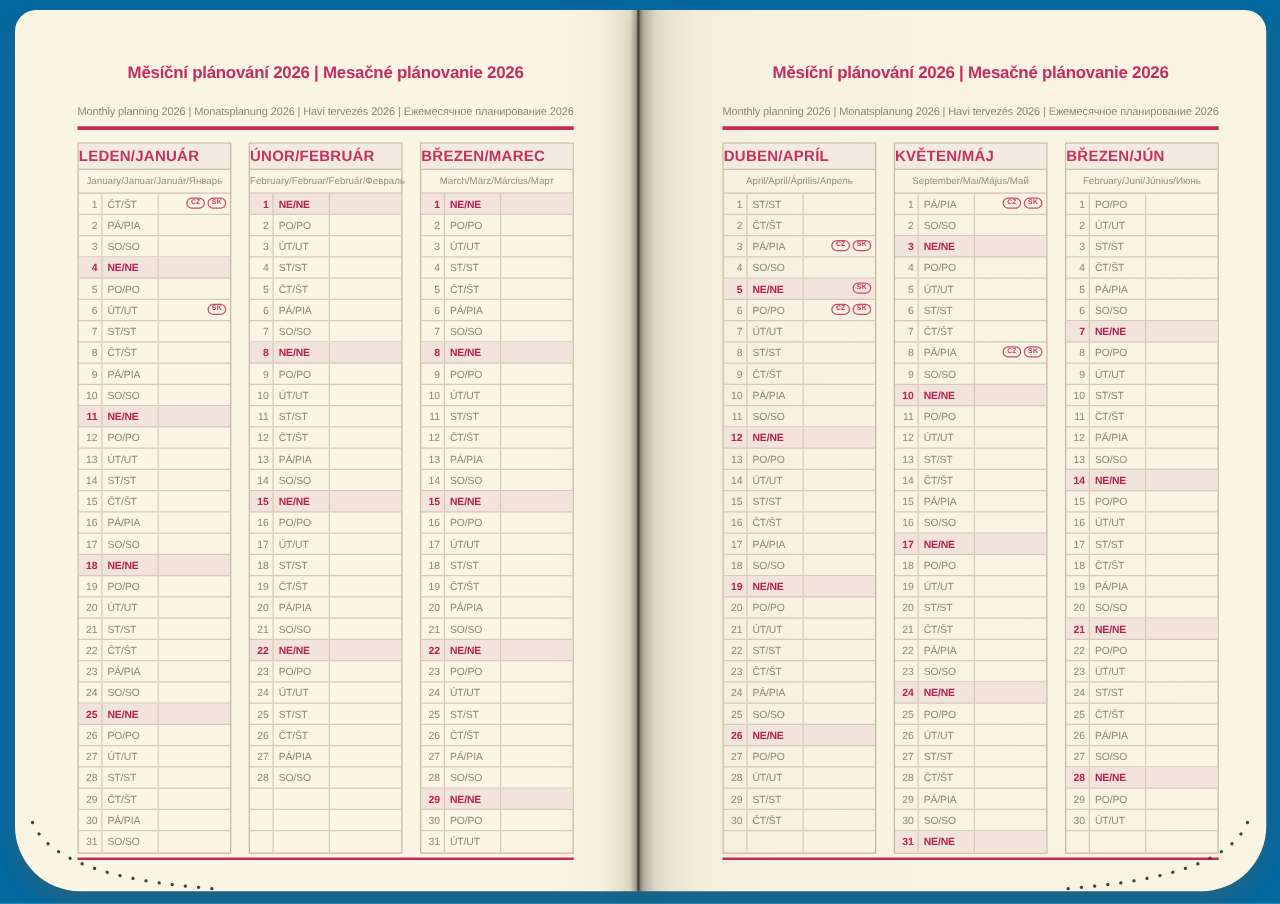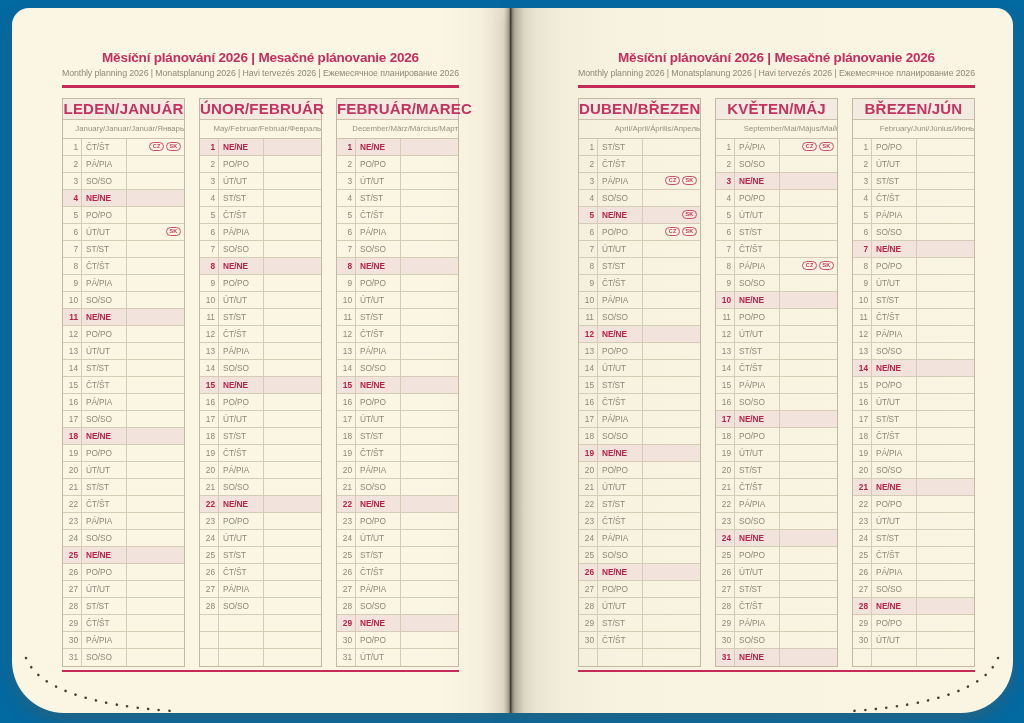--- a/index.html
+++ b/index.html
@@ -10,27 +10,27 @@
     background:linear-gradient(90deg,#fbf5e4 0%,#fbf5e4 86%,#f6efdd 94%,#e3dcc8 98.6%,#96907f 100%);}
   .page-right{left:511px;width:502px;border-radius:0 17px 52px 0;
     background:linear-gradient(90deg,#6f6a5e 0%,#b3ad9e .8%,#dcd6c5 2.6%,#eae4d2 5%,#f3edda 10%,#f8f2e1 22%,#faf4e3 100%);}
   .spine{position:absolute;left:509px;top:8px;width:3px;height:705px;
     background:linear-gradient(90deg,rgba(60,56,48,0),#3c382f 55%,rgba(60,56,48,0));}
   .content{position:absolute;top:0;width:397px;}
   .page-left .content{left:50px;}
   .page-right .content{left:67px;}
   .hdr{text-align:center;}
   .title{margin-top:42px;font-size:13.5px;font-weight:bold;letter-spacing:-.2px;color:#c42e5e;white-space:nowrap;}
-  .subtitle{margin-top:3px;font-size:8.8px;letter-spacing:-.1px;color:#8f8977;white-space:nowrap;}
+  .subtitle{margin-top:19px;font-size:8.8px;letter-spacing:-.1px;color:#8f8977;white-space:nowrap;}
   .rule{height:2.5px;background:#c42b59;margin-top:7px;}
   .months{display:flex;gap:14px;margin-top:10px;}
   .month{width:123px;border:1px solid #c3b8a2;box-sizing:border-box;}
-  .month-title{height:20px;line-height:20px;text-align:center;font-size:15px;font-weight:bold;
+  .month-title{height:20px;line-height:20px;text-align:left;font-size:12px;font-weight:bold;
     letter-spacing:.2px;color:#c4335f;background:#f3eae1;border-bottom:1px solid #c9bfa9;}
-  .month-langs{height:18px;line-height:18px;text-align:right;font-size:7.8px;color:#97917f;
+  .month-langs{height:18px;line-height:18px;text-align:center;font-size:7.8px;color:#97917f;
     border-bottom:1px solid #cdc3ad;white-space:nowrap;}
   .day-row{display:flex;height:17px;line-height:16px;border-bottom:1px solid #d5ccb6;
     font-size:8.3px;color:#8e8877;box-sizing:border-box;}
   .day-row:last-child{border-bottom:none;}
   .cell{box-sizing:border-box;}
   .cell.num{width:19px;text-align:right;padding-right:3px;border-right:1px solid #d5ccb6;}
   .cell.day{width:45px;padding-left:4px;border-right:1px solid #d5ccb6;letter-spacing:-.1px;}
   .cell.notes{flex:1;display:flex;justify-content:flex-end;align-items:center;gap:2px;padding-right:3px;}
   .day-row.sunday{background:#f2e3dd;}
   .day-row.sunday .num,.day-row.sunday .day{color:#b7234c;font-weight:bold;}
@@ -244,21 +244,21 @@
   <div class="day-row">
     <span class="cell num">31</span>
     <span class="cell day">SO/SO</span>
     <span class="cell notes"></span>
   </div>
 </div>
   </section>
 
   <section class="month">
     <div class="month-title">ÚNOR/FEBRUÁR</div>
-    <div class="month-langs">May/Februar/Február/Февраль</div>
+    <div class="month-langs">February/Februar/Február/Февраль</div>
     <div class="month-rows">
   <div class="day-row sunday">
     <span class="cell num">1</span>
     <span class="cell day">NE/NE</span>
     <span class="cell notes"></span>
   </div>
 
   <div class="day-row">
     <span class="cell num">2</span>
     <span class="cell day">PO/PO</span>
@@ -435,22 +435,22 @@
 
   <div class="day-row">
     <span class="cell num"></span>
     <span class="cell day"></span>
     <span class="cell notes"></span>
   </div>
 </div>
   </section>
 
   <section class="month">
-    <div class="month-title">FEBRUÁR/MAREC</div>
-    <div class="month-langs">December/März/Március/Март</div>
+    <div class="month-title">BŘEZEN/MAREC</div>
+    <div class="month-langs">March/März/Március/Март</div>
     <div class="month-rows">
   <div class="day-row sunday">
     <span class="cell num">1</span>
     <span class="cell day">NE/NE</span>
     <span class="cell notes"></span>
   </div>
 
   <div class="day-row">
     <span class="cell num">2</span>
     <span class="cell day">PO/PO</span>
@@ -639,21 +639,21 @@
 
   <div class="page page-right">
     <div class="content">
       <div class="hdr">
         <div class="title">Měsíční plánování 2026 | Mesačné plánovanie 2026</div>
         <div class="subtitle">Monthly planning 2026 | Monatsplanung 2026 | Havi tervezés 2026 | Ежемесячное планирование 2026</div>
         <div class="rule"></div>
       </div>
       <div class="months" id="months-right">
   <section class="month">
-    <div class="month-title">DUBEN/BŘEZEN</div>
+    <div class="month-title">DUBEN/APRÍL</div>
     <div class="month-langs">April/April/Április/Апрель</div>
     <div class="month-rows">
   <div class="day-row">
     <span class="cell num">1</span>
     <span class="cell day">ST/ST</span>
     <span class="cell notes"></span>
   </div>
 
   <div class="day-row">
     <span class="cell num">2</span>

